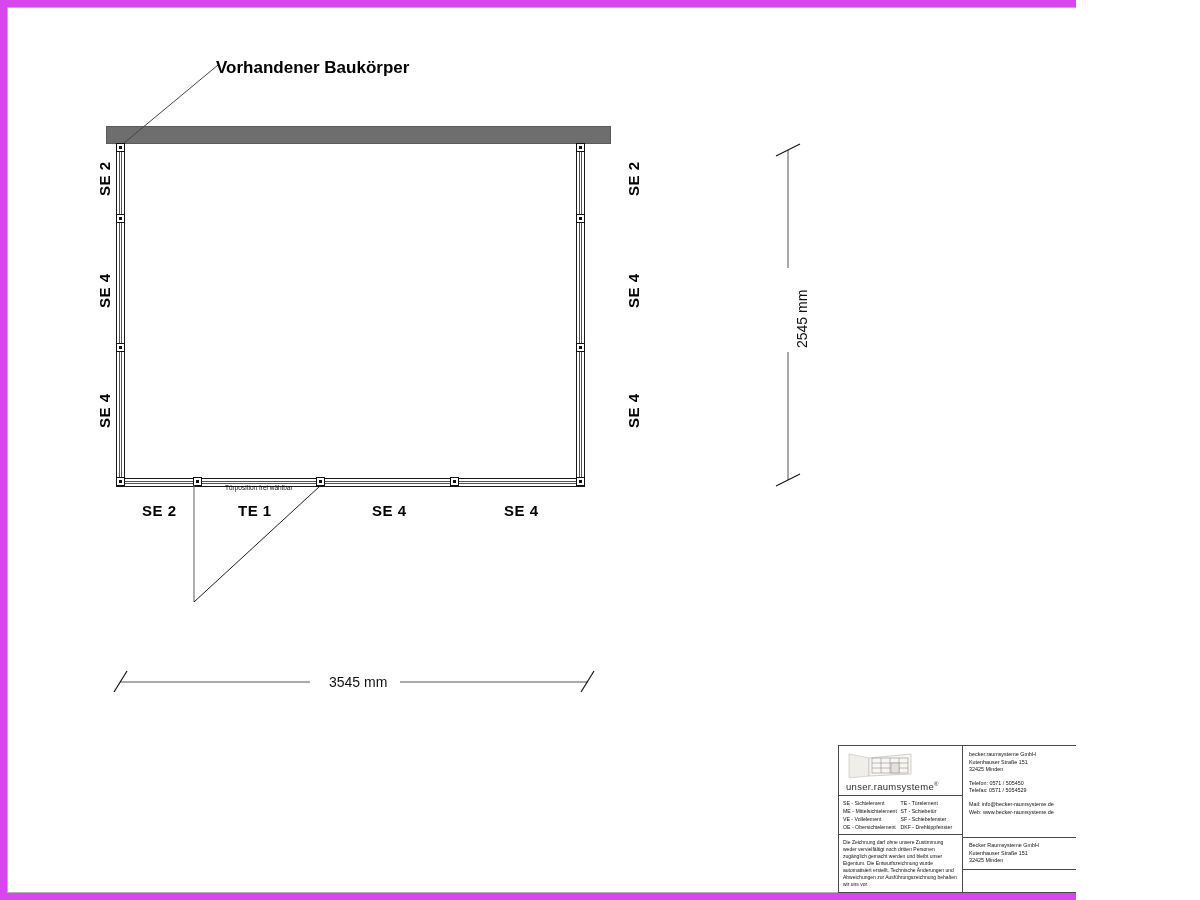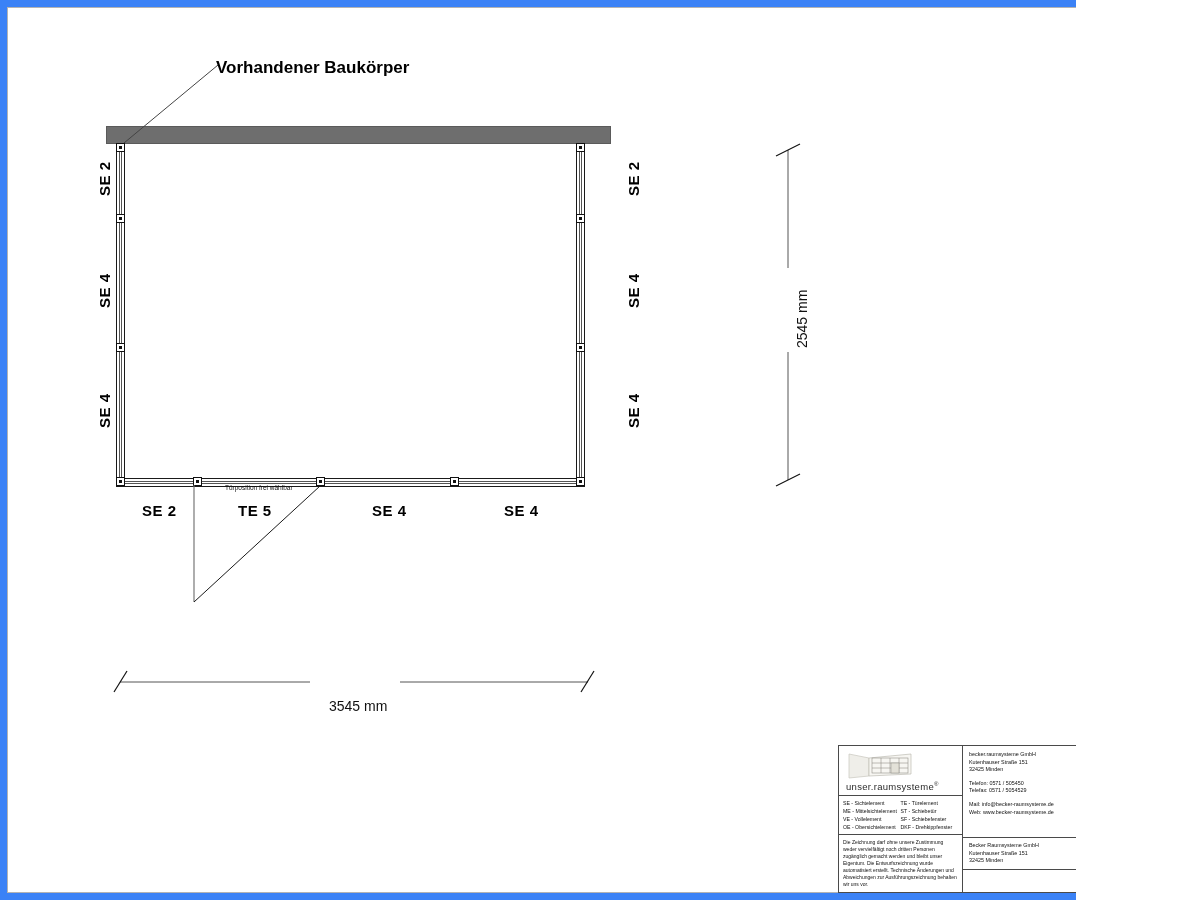--- a/index.html
+++ b/index.html
@@ -5,21 +5,21 @@
   * { box-sizing: border-box; }
   html, body {
     margin: 0; padding: 0;
     background: #ffffff;
     font-family: "Liberation Sans", sans-serif;
   }
   #page {
     position: relative;
     width: 1076px;
     height: 900px;
-    background: #3b82f6;
+    background: #d946ef;
     overflow: hidden;
   }
   
   #sheet-frame {
     position: absolute;
     left: 7px; top: 7px;
     width: 1186px; height: 886px;
     border: 1.5px solid #b3b3b3;
     background: #ffffff;
   }
@@ -261,31 +261,31 @@
 
     <div class="elem-label vert" style="left:96px; top:196px;">SE 2</div>
     <div class="elem-label vert" style="left:96px; top:308px;">SE 4</div>
     <div class="elem-label vert" style="left:96px; top:428px;">SE 4</div>
 
     <div class="elem-label vert" style="left:625px; top:196px;">SE 2</div>
     <div class="elem-label vert" style="left:625px; top:308px;">SE 4</div>
     <div class="elem-label vert" style="left:625px; top:428px;">SE 4</div>
 
     <div class="elem-label" style="left:142px; top:502px;">SE 2</div>
-    <div class="elem-label" style="left:238px; top:502px;">TE 5</div>
+    <div class="elem-label" style="left:238px; top:502px;">TE 1</div>
     <div class="elem-label" style="left:372px; top:502px;">SE 4</div>
     <div class="elem-label" style="left:504px; top:502px;">SE 4</div>
 
     <svg style="position:absolute; left:110px; top:660px; width:490px; height:46px; overflow:visible;">
       <line x1="10" y1="22" x2="200" y2="22" stroke="#555" stroke-width="1"></line>
       <line x1="290" y1="22" x2="478" y2="22" stroke="#555" stroke-width="1"></line>
       <line x1="4" y1="32" x2="17" y2="11" stroke="#111" stroke-width="1.2"></line>
       <line x1="471" y1="32" x2="484" y2="11" stroke="#111" stroke-width="1.2"></line>
     </svg>
-    <div class="dim-text" style="left:329px; top:698px;">3545 mm</div>
+    <div class="dim-text" style="left:329px; top:674px;">3545 mm</div>
 
     <svg style="position:absolute; left:766px; top:140px; width:46px; height:350px; overflow:visible;">
       <line x1="22" y1="10" x2="22" y2="128" stroke="#555" stroke-width="1"></line>
       <line x1="22" y1="212" x2="22" y2="340" stroke="#555" stroke-width="1"></line>
       <line x1="10" y1="16" x2="34" y2="4" stroke="#111" stroke-width="1.2"></line>
       <line x1="10" y1="346" x2="34" y2="334" stroke="#111" stroke-width="1.2"></line>
     </svg>
     <div class="dim-text vert" style="left:794px; top:348px;">2545 mm</div>
   </div>
 

